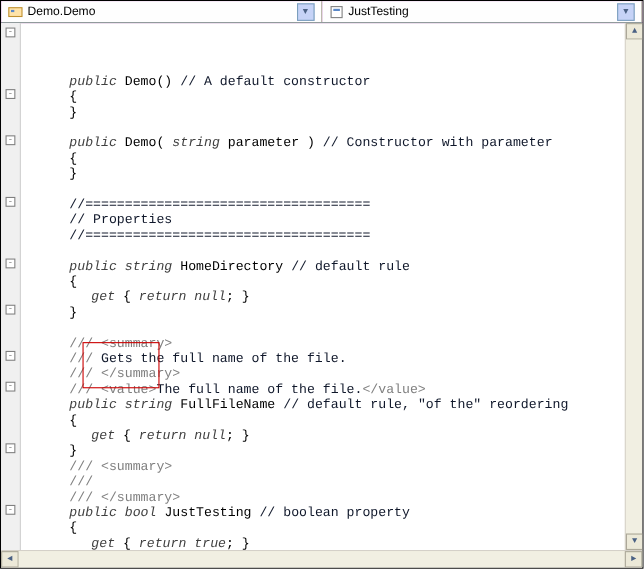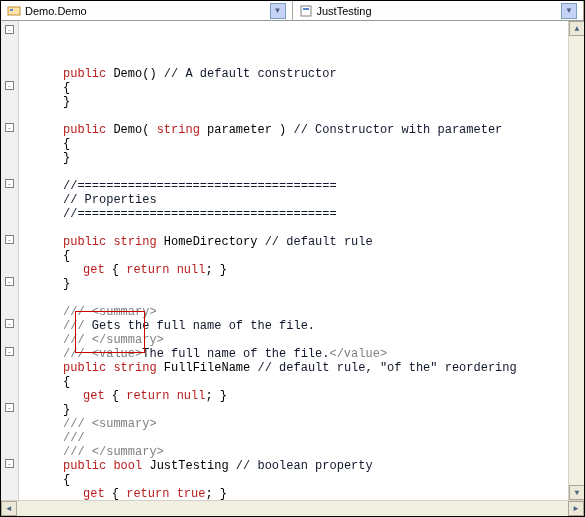--- a/index.html
+++ b/index.html
@@ -71,21 +71,21 @@
     color: #808080;
   }
   .code {
     flex: 1;
     padding: 4px 0 4px 4px;
     line-height: 14px;
     white-space: pre;
     overflow: hidden;
     position: relative;
   }
-  .kw { color: #b91c1c; }
+  .kw { color: #404040; font-style: italic; }
   .cm { color: #0f172a; }
   .sl { color: #808080; }
   .tk { color: #000000; }
   .ln { display: block; height: 14px; padding-left: 40px; }
   .redbox {
     position: absolute;
     border: 1px solid #cc0000;
     pointer-events: none;
   }
   .hsb {

